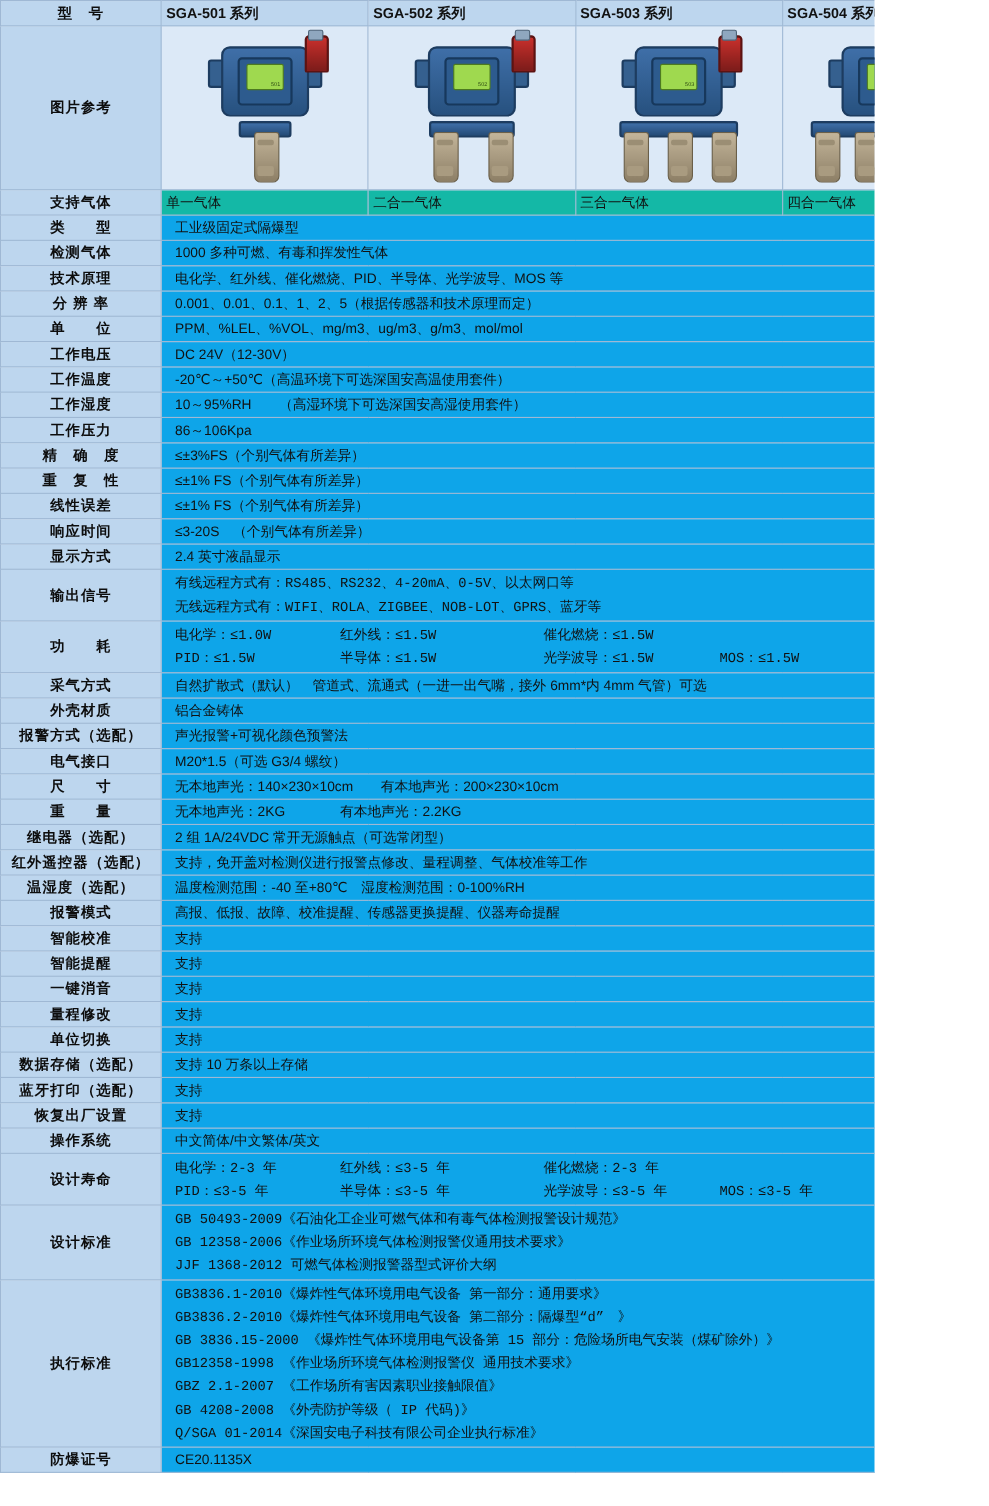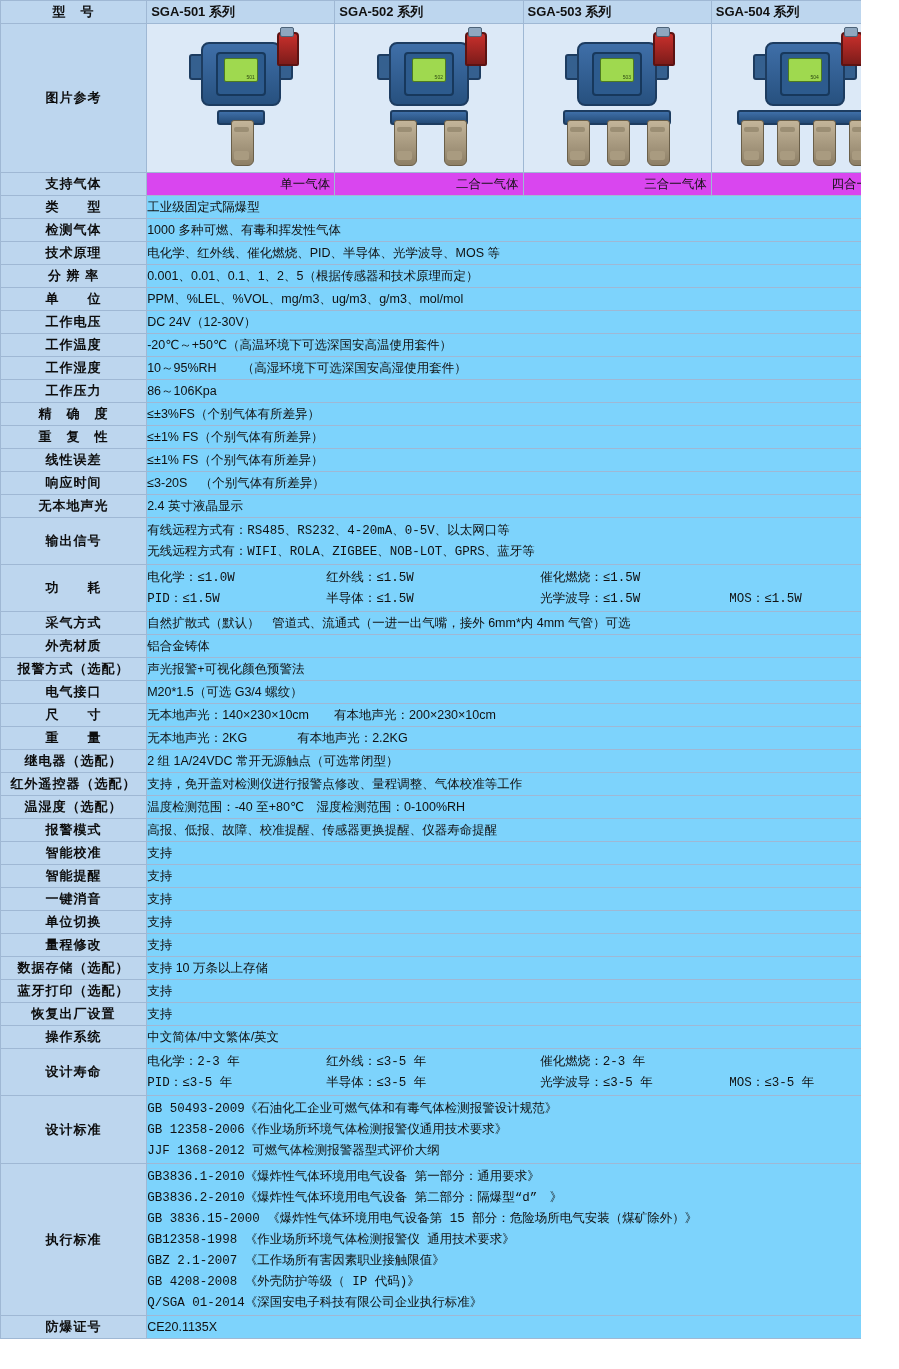--- a/index.html
+++ b/index.html
@@ -1,26 +1,26 @@
 <!DOCTYPE html>
 <html><head>
 <meta charset="utf-8">
 <style>
   html,body{margin:0;padding:0;background:#fff;}
   body{font-family:"Liberation Sans","DejaVu Sans",sans-serif;}
-  #sheet{width:861px;height:1369px;position:relative;overflow:hidden;}
+  #sheet{width:795px;height:1369px;position:relative;overflow:hidden;}
   table{border-collapse:collapse;width:899px;table-layout:fixed;}
   td{border:1px solid #9fb8d4;vertical-align:middle;font-size:12.5px;color:#111;padding:2px 4px;}
   td.lbl{background:#bdd6ee;text-align:center;font-weight:bold;letter-spacing:1px;color:#0d0d0d;font-size:13px;}
-  td.val{background:#7dd3fc;text-align:left;padding-left:0;color:#111;}
+  td.val{background:#0ea5e9;text-align:left;padding-left:12px;color:#111;}
   td.hdr{background:#bdd6ee;text-align:left;font-weight:bold;font-size:13px;}
-  td.ctr{background:#d946ef;text-align:right;}
+  td.ctr{background:#14b8a6;text-align:left;}
   td.img{background:#dce9f7;text-align:center;padding:0;}
   .multi div{padding:2px 0;font-family:Liberation Mono, monospace;}
-  .cols{display:flex;flex-wrap:wrap;gap:29px;}
+  .cols{display:flex;flex-wrap:wrap;}
   .cols span{display:inline-block;}
   .w1{width:150px}.w2{width:185px}.w3{width:160px}.w5{width:145px}
   
   .dev{position:relative;width:100%;height:148px;}
   .body{position:absolute;left:50%;top:18px;transform:translateX(-50%);width:76px;height:60px;background:linear-gradient(180deg,#3f6fa8,#27517f);border:2px solid #1d3c60;border-radius:8px;}
   .face{position:absolute;left:50%;top:28px;transform:translateX(-50%);width:46px;height:40px;background:#2d5b8e;border:2px solid #17385c;border-radius:4px;}
   .screen{position:absolute;left:50%;top:34px;transform:translateX(-50%);width:32px;height:22px;background:#9fd94f;border:1px solid #4d7a20;border-radius:2px;}
   .screen i{position:absolute;right:2px;bottom:1px;font-style:normal;font-size:5px;color:#2d4a12;}
   .ear{position:absolute;top:30px;width:14px;height:22px;background:#35608f;border:2px solid #1d3c60;border-radius:3px;}
   .ear.l{left:calc(50% - 52px);} .ear.r{right:calc(50% - 52px);}
@@ -173,21 +173,21 @@
         </tr>
     <tr>
           <td class="lbl">线性误差</td>
           <td class="val" colspan="4">≤±1% FS（个别气体有所差异）</td>
         </tr>
     <tr>
           <td class="lbl">响应时间</td>
           <td class="val" colspan="4">≤3-20S　（个别气体有所差异）</td>
         </tr>
     <tr>
-          <td class="lbl">无本地声光</td>
+          <td class="lbl">显示方式</td>
           <td class="val" colspan="4">2.4 英寸液晶显示</td>
         </tr>
 
     <tr>
       <td class="lbl">输出信号</td>
       <td class="val multi" colspan="4">
         <div>有线远程方式有：RS485、RS232、4-20mA、0-5V、以太网口等</div>
         <div>无线远程方式有：WIFI、ROLA、ZIGBEE、NOB-LOT、GPRS、蓝牙等</div>
       </td>
     </tr>
@@ -255,25 +255,25 @@
         </tr>
     <tr>
           <td class="lbl">智能提醒</td>
           <td class="val" colspan="4">支持</td>
         </tr>
     <tr>
           <td class="lbl">一键消音</td>
           <td class="val" colspan="4">支持</td>
         </tr>
     <tr>
+          <td class="lbl">量程修改</td>
+          <td class="val" colspan="4">支持</td>
+        </tr>
+    <tr>
           <td class="lbl">单位切换</td>
-          <td class="val" colspan="4">支持</td>
-        </tr>
-    <tr>
-          <td class="lbl">量程修改</td>
           <td class="val" colspan="4">支持</td>
         </tr>
     <tr>
           <td class="lbl">数据存储（选配）</td>
           <td class="val" colspan="4">支持 10 万条以上存储</td>
         </tr>
     <tr>
           <td class="lbl">蓝牙打印（选配）</td>
           <td class="val" colspan="4">支持</td>
         </tr>

